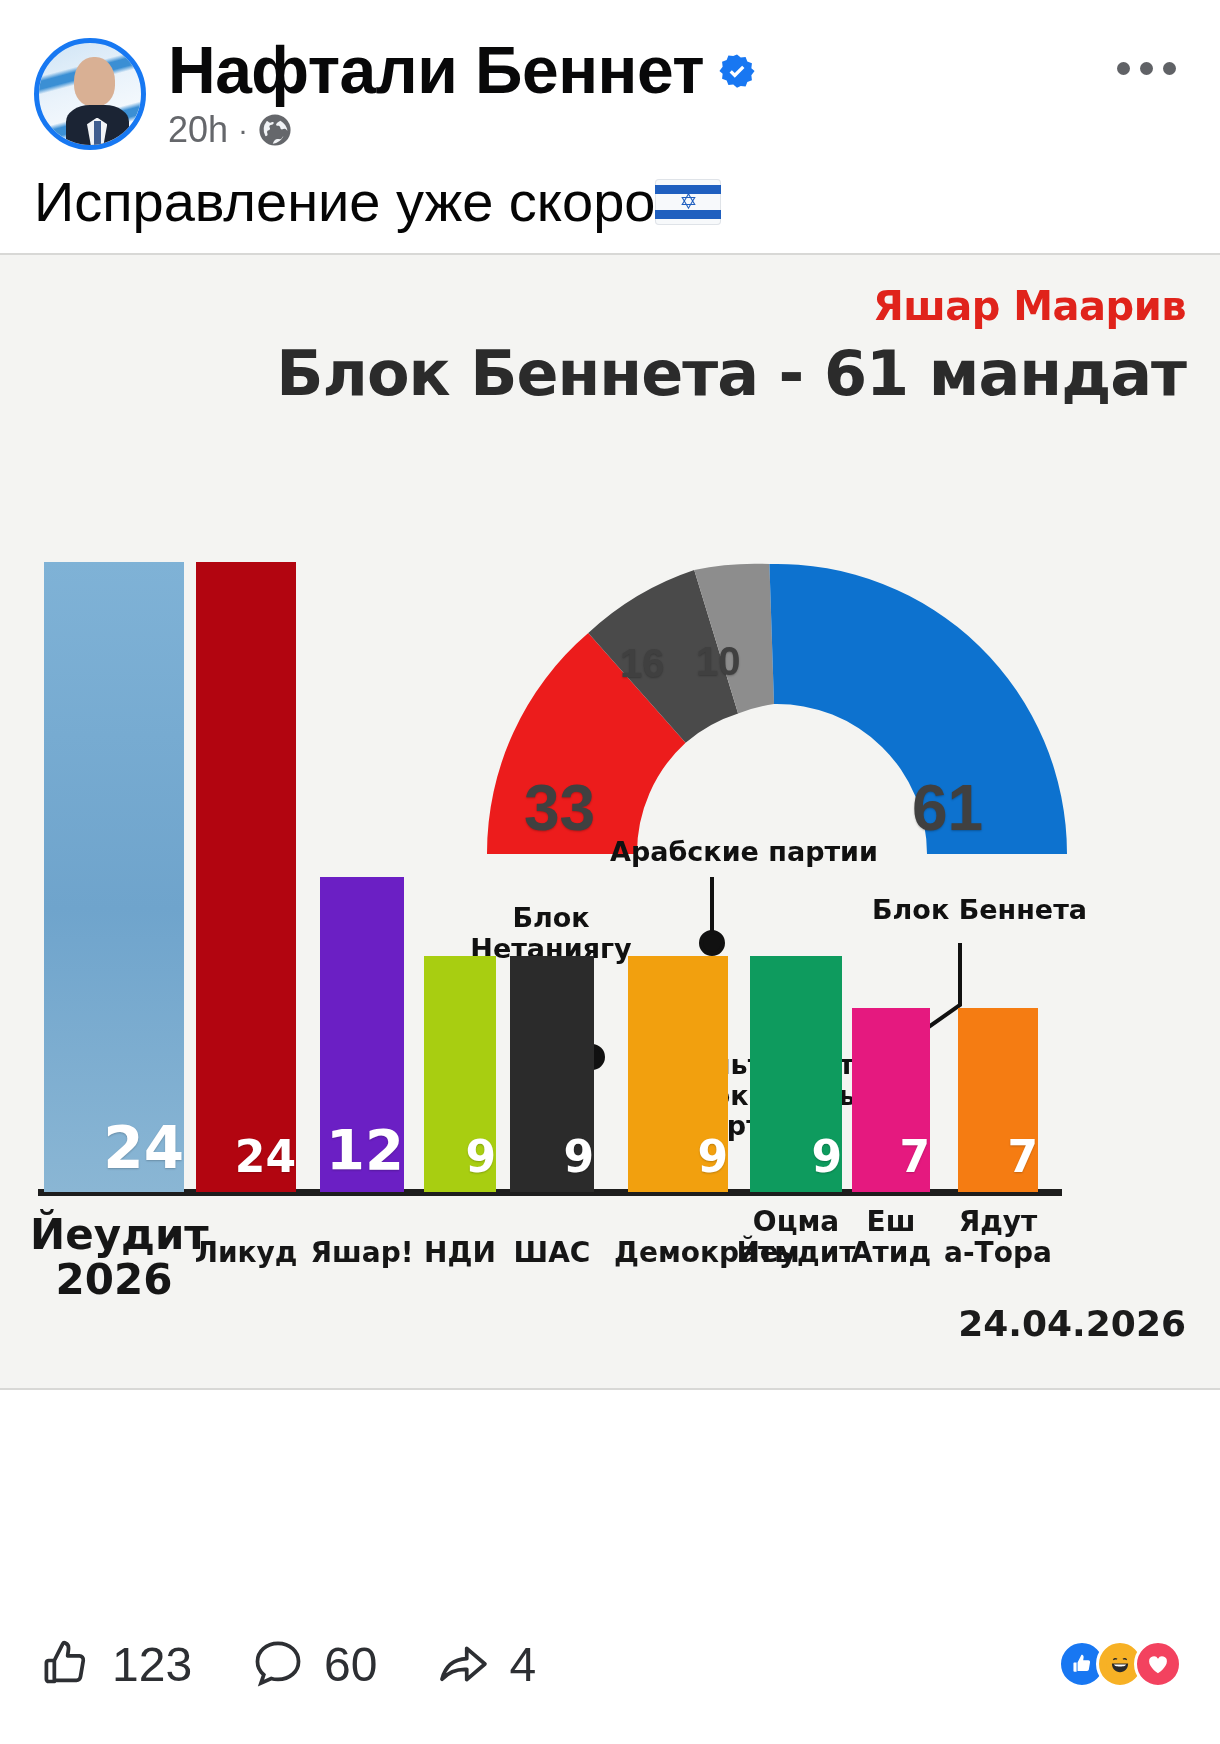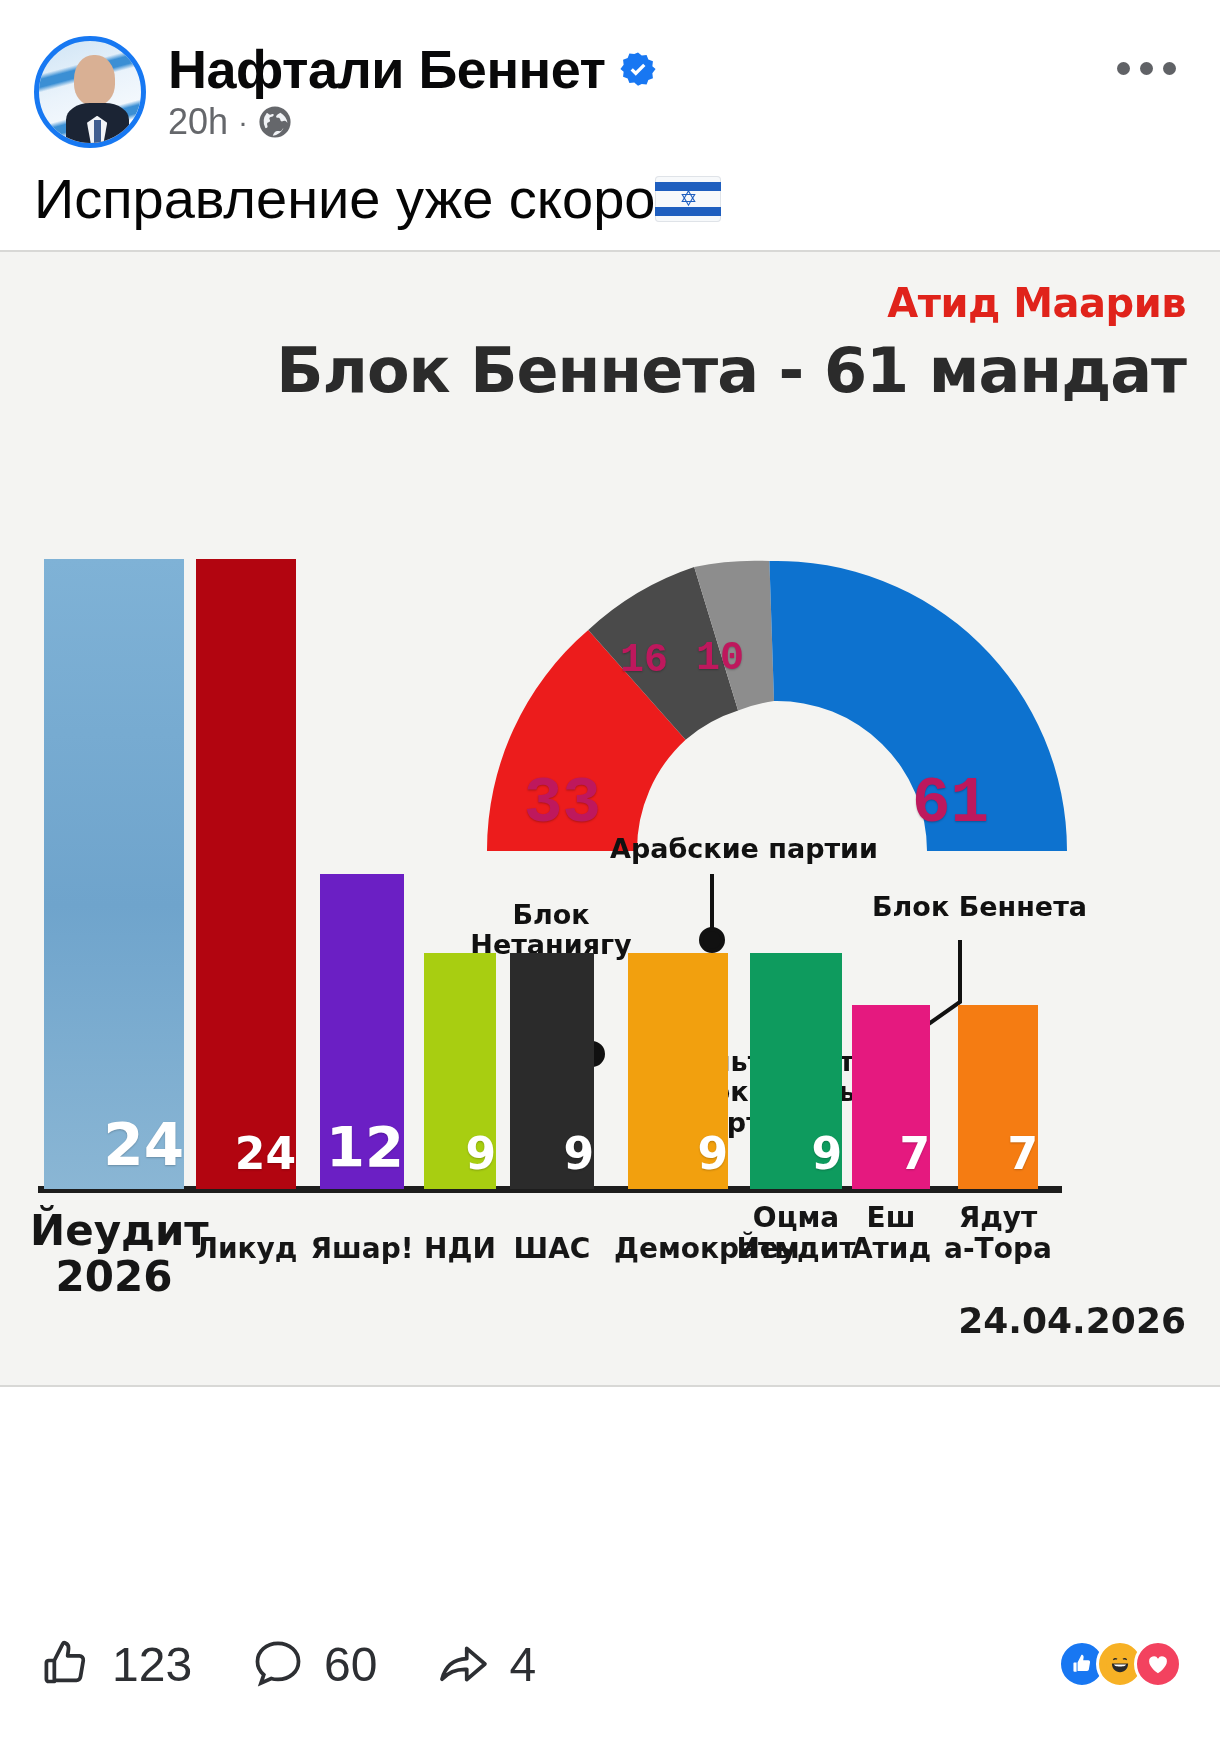--- a/index.html
+++ b/index.html
@@ -23,21 +23,21 @@
   .head-shape { position:absolute; left:14%; top:0; width:64%; height:54%;
       background:#d9b094; border-radius:48% 48% 42% 42%; }
   .body-shape { position:absolute; left:0; bottom:0; width:100%; height:48%;
       background:#1b2434; border-radius:38% 38% 0 0; }
   .shirt-shape { position:absolute; left:34%; bottom:0; width:32%; height:34%;
       background:#f2f4f7; clip-path: polygon(50% 0, 100% 22%, 78% 100%, 22% 100%, 0 22%); }
   .tie-shape { position:absolute; left:45%; bottom:0; width:11%; height:30%; background:#3f5d8f; }
 
   .header-text { margin-left: 22px; display:flex; flex-direction:column; justify-content:center; }
   .name-row { display: flex; align-items: center; gap: 14px; }
-  .author-name { font-size: 54px; font-weight: 700; color:#080809; letter-spacing:-0.5px; line-height:1.05; }
+  .author-name { font-size: 66px; font-weight: 700; color:#080809; letter-spacing:-0.5px; line-height:1.05; }
   .verified { width: 38px; height: 38px; flex:0 0 auto; display:block; }
   .meta-row { display:flex; align-items:center; gap: 10px; margin-top: 4px; }
   .meta-time { font-size: 36px; color:#65676B; }
   .meta-dot { font-size: 30px; color:#65676B; line-height:1; }
   .globe { width: 34px; height: 34px; display:block; }
   .more-dots { position:absolute; right: 44px; top: 62px; display:flex; gap: 10px; }
   .more-dots i { width: 13px; height: 13px; border-radius:50%; background:#606266; display:block; }
 
   
   .post-text { padding: 14px 30px 18px 34px; font-size: 56px; color:#050505;
@@ -56,22 +56,22 @@
      border-top:2px solid #d8d8d6; border-bottom:2px solid #d8d8d6; overflow:hidden; }
   .poll-source { position:absolute; right:34px; top:28px; font-size:40px; font-weight:700;
      color:#e0231b; letter-spacing:-0.5px; font-family:"DejaVu Sans", sans-serif; }
   .info-title { position:absolute; left:0; right:34px; top:82px; text-align:right;
      font-size:62px; font-weight:700; color:#2b2b2b; letter-spacing:-1px;
      font-family:"DejaVu Sans", sans-serif; }
 
   
   .donut { position:absolute; left:482px; top:304px; width:590px; height:300px; }
   .donut svg { display:block; width:590px; height:300px; overflow:visible; }
-  .donut-num { position:absolute; color:#be185d; font-weight:700;
-     font-family:Liberation Mono, monospace; text-shadow:0 1px 2px rgba(0,0,0,.25); }
+  .donut-num { position:absolute; color:#404040; font-weight:700;
+     font-family:Liberation Sans, sans-serif; text-shadow:0 1px 2px rgba(0,0,0,.25); }
   .num-33 { left: 42px; top: 212px; font-size: 64px; }
   .num-61 { left: 430px; top: 212px; font-size: 64px; }
   .num-16 { left: 138px; top: 82px; font-size: 40px; }
   .num-10 { left: 214px; top: 80px; font-size: 40px; }
 
   .call { position:absolute; font-size:27px; font-weight:700; color:#111;
      line-height:1.12; font-family:"DejaVu Sans", sans-serif; }
   .call-arab { left: 610px; top: 582px; text-align:center; }
   .call-netanyahu { left: 466px; top: 648px; text-align:center; width:170px; }
   .call-bennett { left: 872px; top: 640px; text-align:left; }
@@ -148,21 +148,21 @@
     <span>Исправление уже скоро</span>
     <span class="flag-emoji">
       <span class="stripe s1"></span>
       <span class="stripe s2"></span>
       <span class="star">✡</span>
     </span>
   </div>
 
   <div class="info">
 
-    <div class="poll-source">Атид Маарив</div>
+    <div class="poll-source">Яшар Маарив</div>
     <div class="info-title">Блок Беннета - 61 мандат</div>
 
     <div class="donut">
       <svg viewBox="0 0 590 300">
 
         <path d="M 5 295 A 290 290 0 0 1 106.27 74.10 L 203.59 183.67 A 150 150 0 0 0 155 295 Z" fill="#ec1c1c"></path>
 
         <path d="M 106.27 74.10 A 290 290 0 0 1 212.21 11.08 L 256.09 154.49 A 150 150 0 0 0 203.59 183.67 Z" fill="#4a4a4a"></path>
 
         <path d="M 212.21 11.08 A 290 290 0 0 1 287.41 5.07 L 292.03 145.04 A 150 150 0 0 0 256.09 154.49 Z" fill="#8d8d8d"></path>

